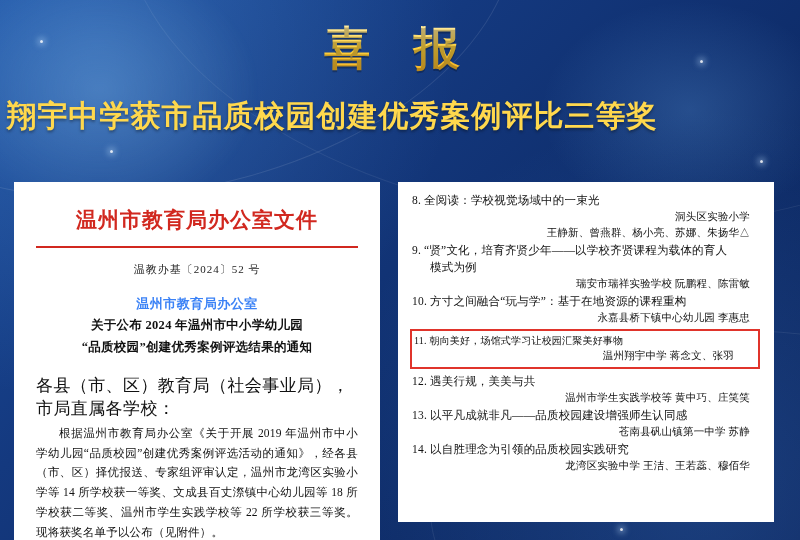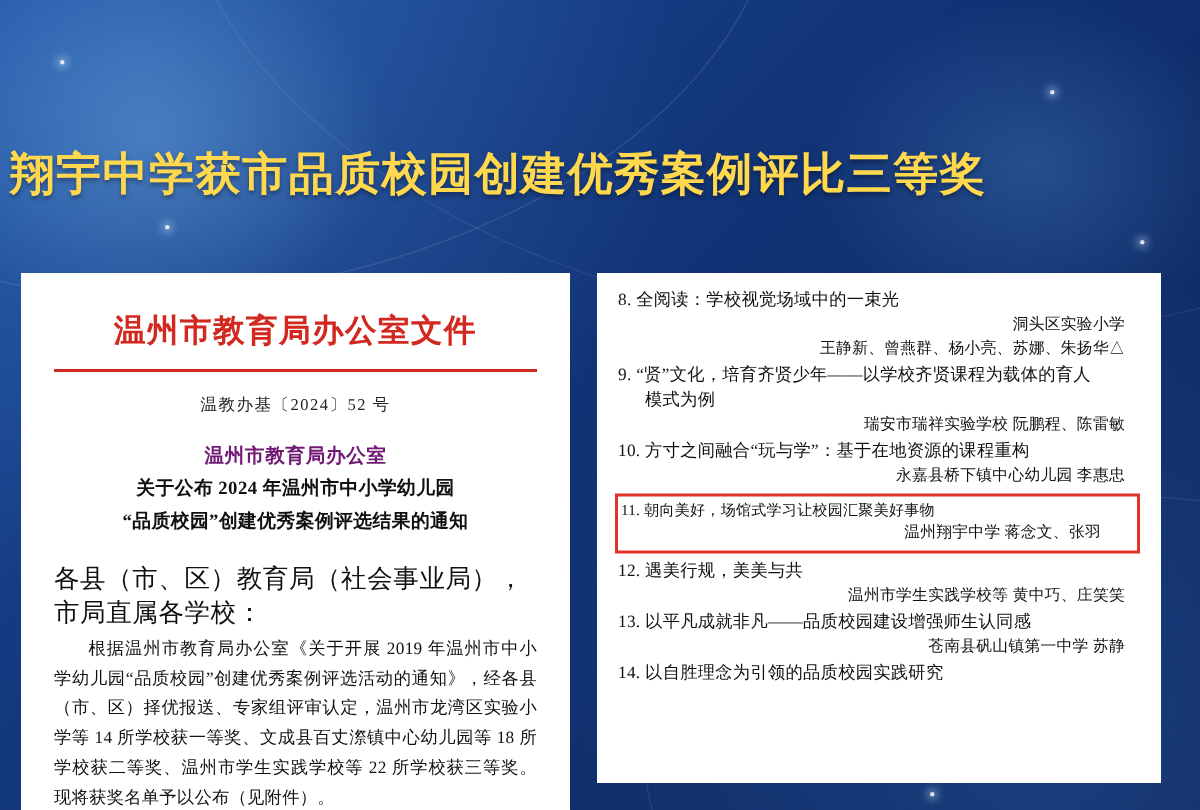--- a/index.html
+++ b/index.html
@@ -105,21 +105,21 @@
     font-size: 11px;
     color: #222;
     margin-top: 14px;
     letter-spacing: 1px;
   }
   .doc-org {
     text-align: center;
     font-family: "Liberation Serif", serif;
     font-size: 13px;
     font-weight: bold;
-    color: #701a75;
+    color: #3b82f6;
     margin-top: 18px;
     letter-spacing: 0.5px;
   }
   .doc-subject {
     text-align: center;
     font-family: "Liberation Serif", serif;
     font-size: 12.5px;
     font-weight: bold;
     color: #111;
     line-height: 1.55;
@@ -182,20 +182,23 @@
   <div class="glow-r"></div>
   <div class="swoosh s1"></div>
   <div class="swoosh s2"></div>
   <div class="swoosh s3"></div>
   <div class="sparkle" style="left:40px; top:40px;"></div>
   <div class="sparkle" style="left:110px; top:150px;"></div>
   <div class="sparkle" style="left:700px; top:60px;"></div>
   <div class="sparkle" style="left:760px; top:160px;"></div>
   <div class="sparkle" style="left:620px; top:528px;"></div>
 
+  <div class="headline-wrap">
+    <span class="headline">喜 报</span>
+  </div>
   <div class="subheadline">翔宇中学获市品质校园创建优秀案例评比三等奖</div>
 
   <div class="panel panel-left">
     <div class="doc-title">温州市教育局办公室文件</div>
     <div class="doc-rule"></div>
     <div class="doc-code">温教办基〔2024〕52 号</div>
     <div class="doc-org">温州市教育局办公室</div>
     <div class="doc-subject">关于公布 2024 年温州市中小学幼儿园</div>
     <div class="doc-subject">“品质校园”创建优秀案例评选结果的通知</div>
     <div class="doc-to">各县（市、区）教育局（社会事业局），市局直属各学校：</div>
@@ -253,17 +256,18 @@
           <span>以平凡成就非凡——品质校园建设增强师生认同感</span>
         </div>
         <div class="item-credit">苍南县矾山镇第一中学 苏静</div>
       </div>
 
       <div class="item">
         <div class="item-title">
           <span>14.</span>
           <span>以自胜理念为引领的品质校园实践研究</span>
         </div>
+        <div class="item-credit">龙湾区实验中学 王洁、王若蕊、穆佰华</div>
       </div>
 
     </div>
   </div>
 </div>
 
 </body></html>

